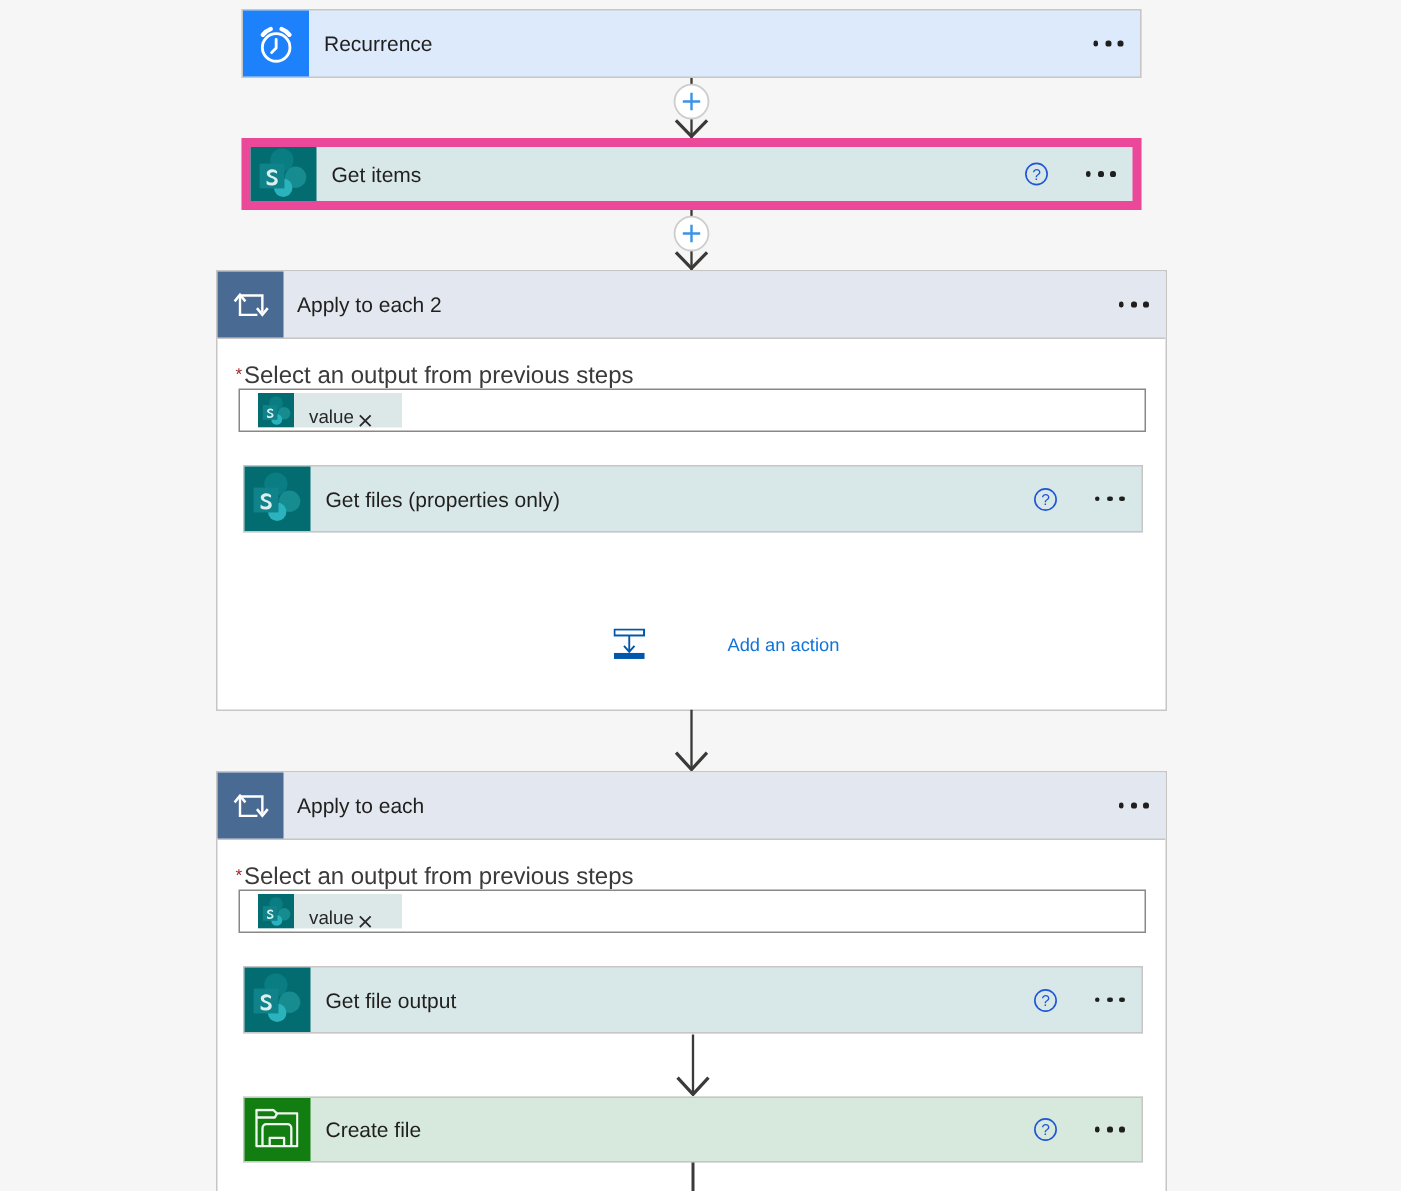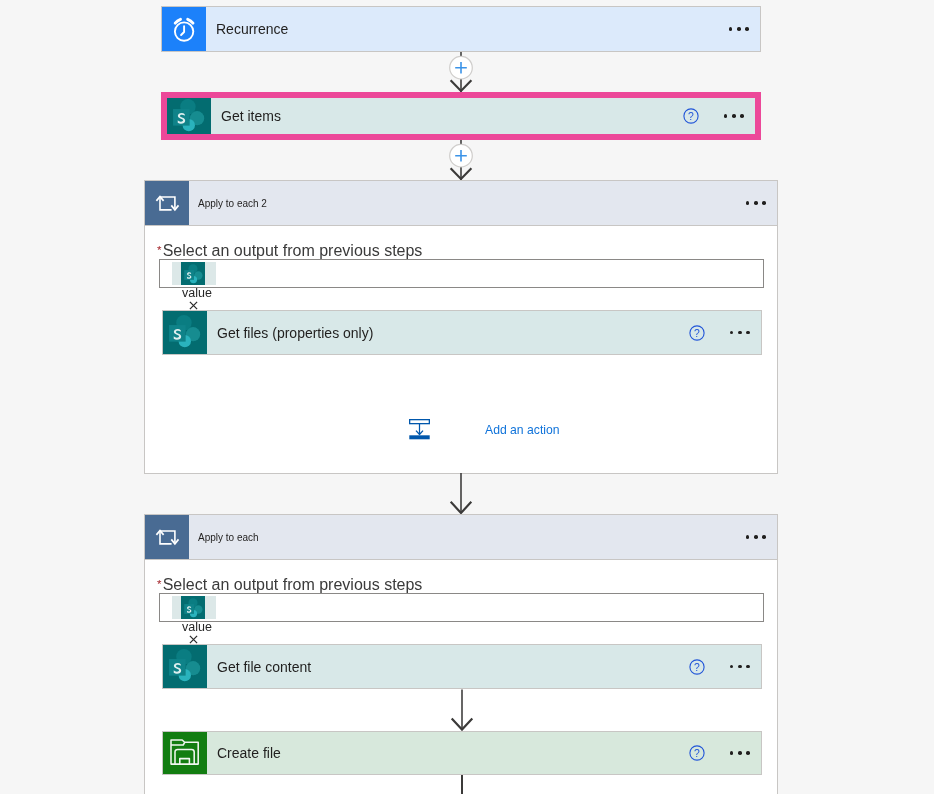--- a/index.html
+++ b/index.html
@@ -17,26 +17,26 @@
   .card-actions{position:absolute;right:0;top:0;bottom:0;display:flex;align-items:center;}
 
   .help-icon{width:16px;height:16px;margin-right:25px;}
   .ellipsis{width:19.7px;display:flex;align-items:center;justify-content:space-between;margin-right:11.4px;}
   .ellipsis i{display:block;width:3.5px;height:3.5px;border-radius:50%;background:#201f1e;}
 
   
   .loop{position:absolute;box-sizing:border-box;border:1px solid #c8c6c4;background:#ffffff;}
   .loop-header{height:44px;display:flex;align-items:stretch;background:#e3e7ef;border-bottom:1px solid #c8c6c4;}
   .loop-header .icon-box{width:44px;flex:0 0 44px;background:#496b93;display:flex;align-items:center;justify-content:center;}
-  .loop-header .loop-title{flex:1;display:flex;align-items:center;font-size:10px;color:#201f1e;padding-left:9px;position:relative;}
+  .loop-header .loop-title{flex:1;display:flex;align-items:center;font-size:14px;color:#201f1e;padding-left:9px;position:relative;}
 
   .field-label{font-size:16px;color:#3a3a3a;}
   .req{color:#a4262c;font-size:11.5px;line-height:1;position:relative;top:3px;padding-right:1.2px;}
   .token-input{box-sizing:border-box;border:1px solid #8a8886;background:#fff;display:flex;align-items:center;}
-  .token{display:inline-flex;align-items:center;background:#dce8e8;height:23px;padding-right:1px;flex-direction:column;}
+  .token{display:inline-flex;align-items:flex-end;background:#dce8e8;height:23px;padding-right:20px;}
   .token .tok-ico{width:24px;height:23px;flex:0 0 24px;display:block;}
   .token .tok-label{font-size:12.5px;color:#262626;padding:0 3px 0 10px;}
   .token .tok-x{line-height:0;display:flex;align-items:center;padding-left:0px;}
 
   .add-action{position:absolute;display:flex;align-items:center;cursor:pointer;gap:48px;}
   .add-action .aa-label{color:#1073da;font-size:12.2px;padding-left:7px;}
 
   svg{display:block;}
 </style>
 </head>
@@ -263,21 +263,21 @@
       <div class="icon-box" style="background:#036c70;">
         <svg width="34" height="34" viewBox="0 0 32 32" style="margin-bottom:3px;">
           <circle cx="15.0" cy="8.2" r="7.3" fill="#0a7d82"></circle>
           <circle cx="23.6" cy="19.0" r="6.7" fill="#168c90"></circle>
           <circle cx="15.8" cy="25.6" r="5.8" fill="#2ab3bd"></circle>
           <rect x="1.0" y="10.4" width="15.6" height="15.6" fill="#0f8389"></rect>
           <path d="M12.0 15.2 a3.9 3.6 0 0 0 -2.9 -1.2 c-2.0 0 -3.6 1.0 -3.6 2.7 c0 3.0 4.9 2.6 4.9 4.3 c0 0.8 -0.9 1.3 -2.0 1.3 c-1.2 0 -2.3 -0.5 -3.0 -1.3 l0 2.3 a5.4 5.4 0 0 0 3.1 0.9 c2.2 0 3.9 -1.1 3.9 -2.9 c0 -3.1 -4.9 -2.7 -4.9 -4.3 c0 -0.7 0.7 -1.2 1.8 -1.2 c0.9 0 1.9 0.4 2.6 1.0 z" fill="#dceeee"></path>
         </svg>
       </div>
       <div class="card-body">
-        <span class="card-title">Get file content</span>
+        <span class="card-title">Get file output</span>
         <div class="card-actions">
           <svg class="help-icon" viewBox="0 0 16 16">
             <circle cx="8" cy="8" r="7.1" fill="none" stroke="#2155d8" stroke-width="1.1"></circle>
             <text x="8" y="11.8" font-family="'Liberation Sans',sans-serif" font-size="10.4" fill="#2155d8" text-anchor="middle">?</text>
           </svg>
           <div class="ellipsis">
               <i></i>
               <i></i>
               <i></i>
             </div>

